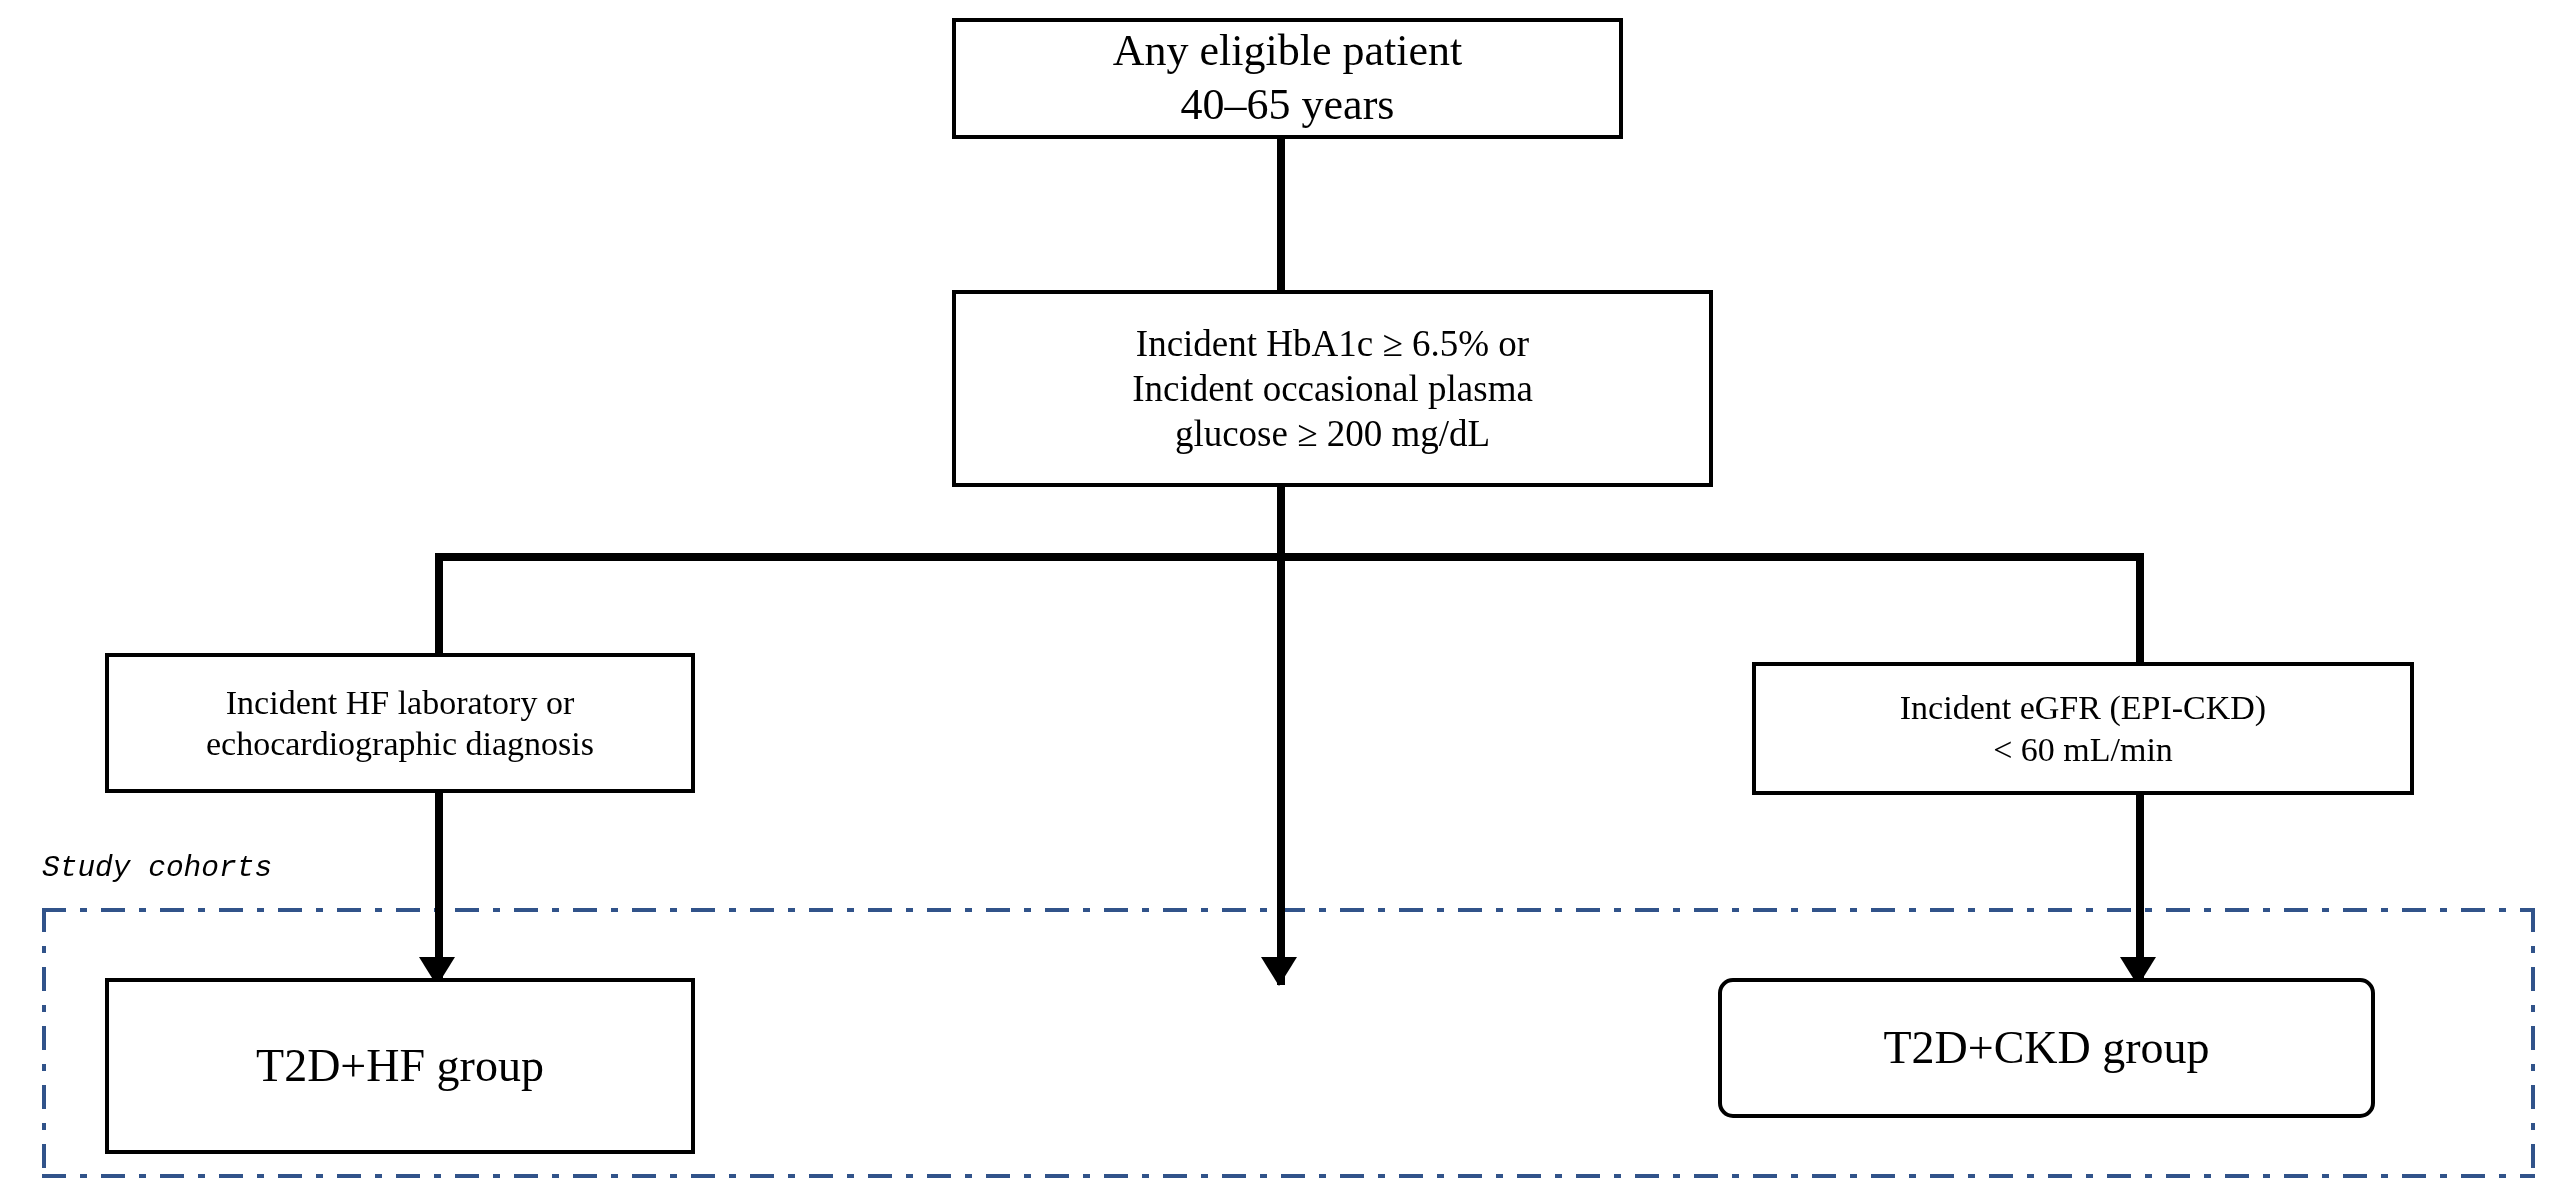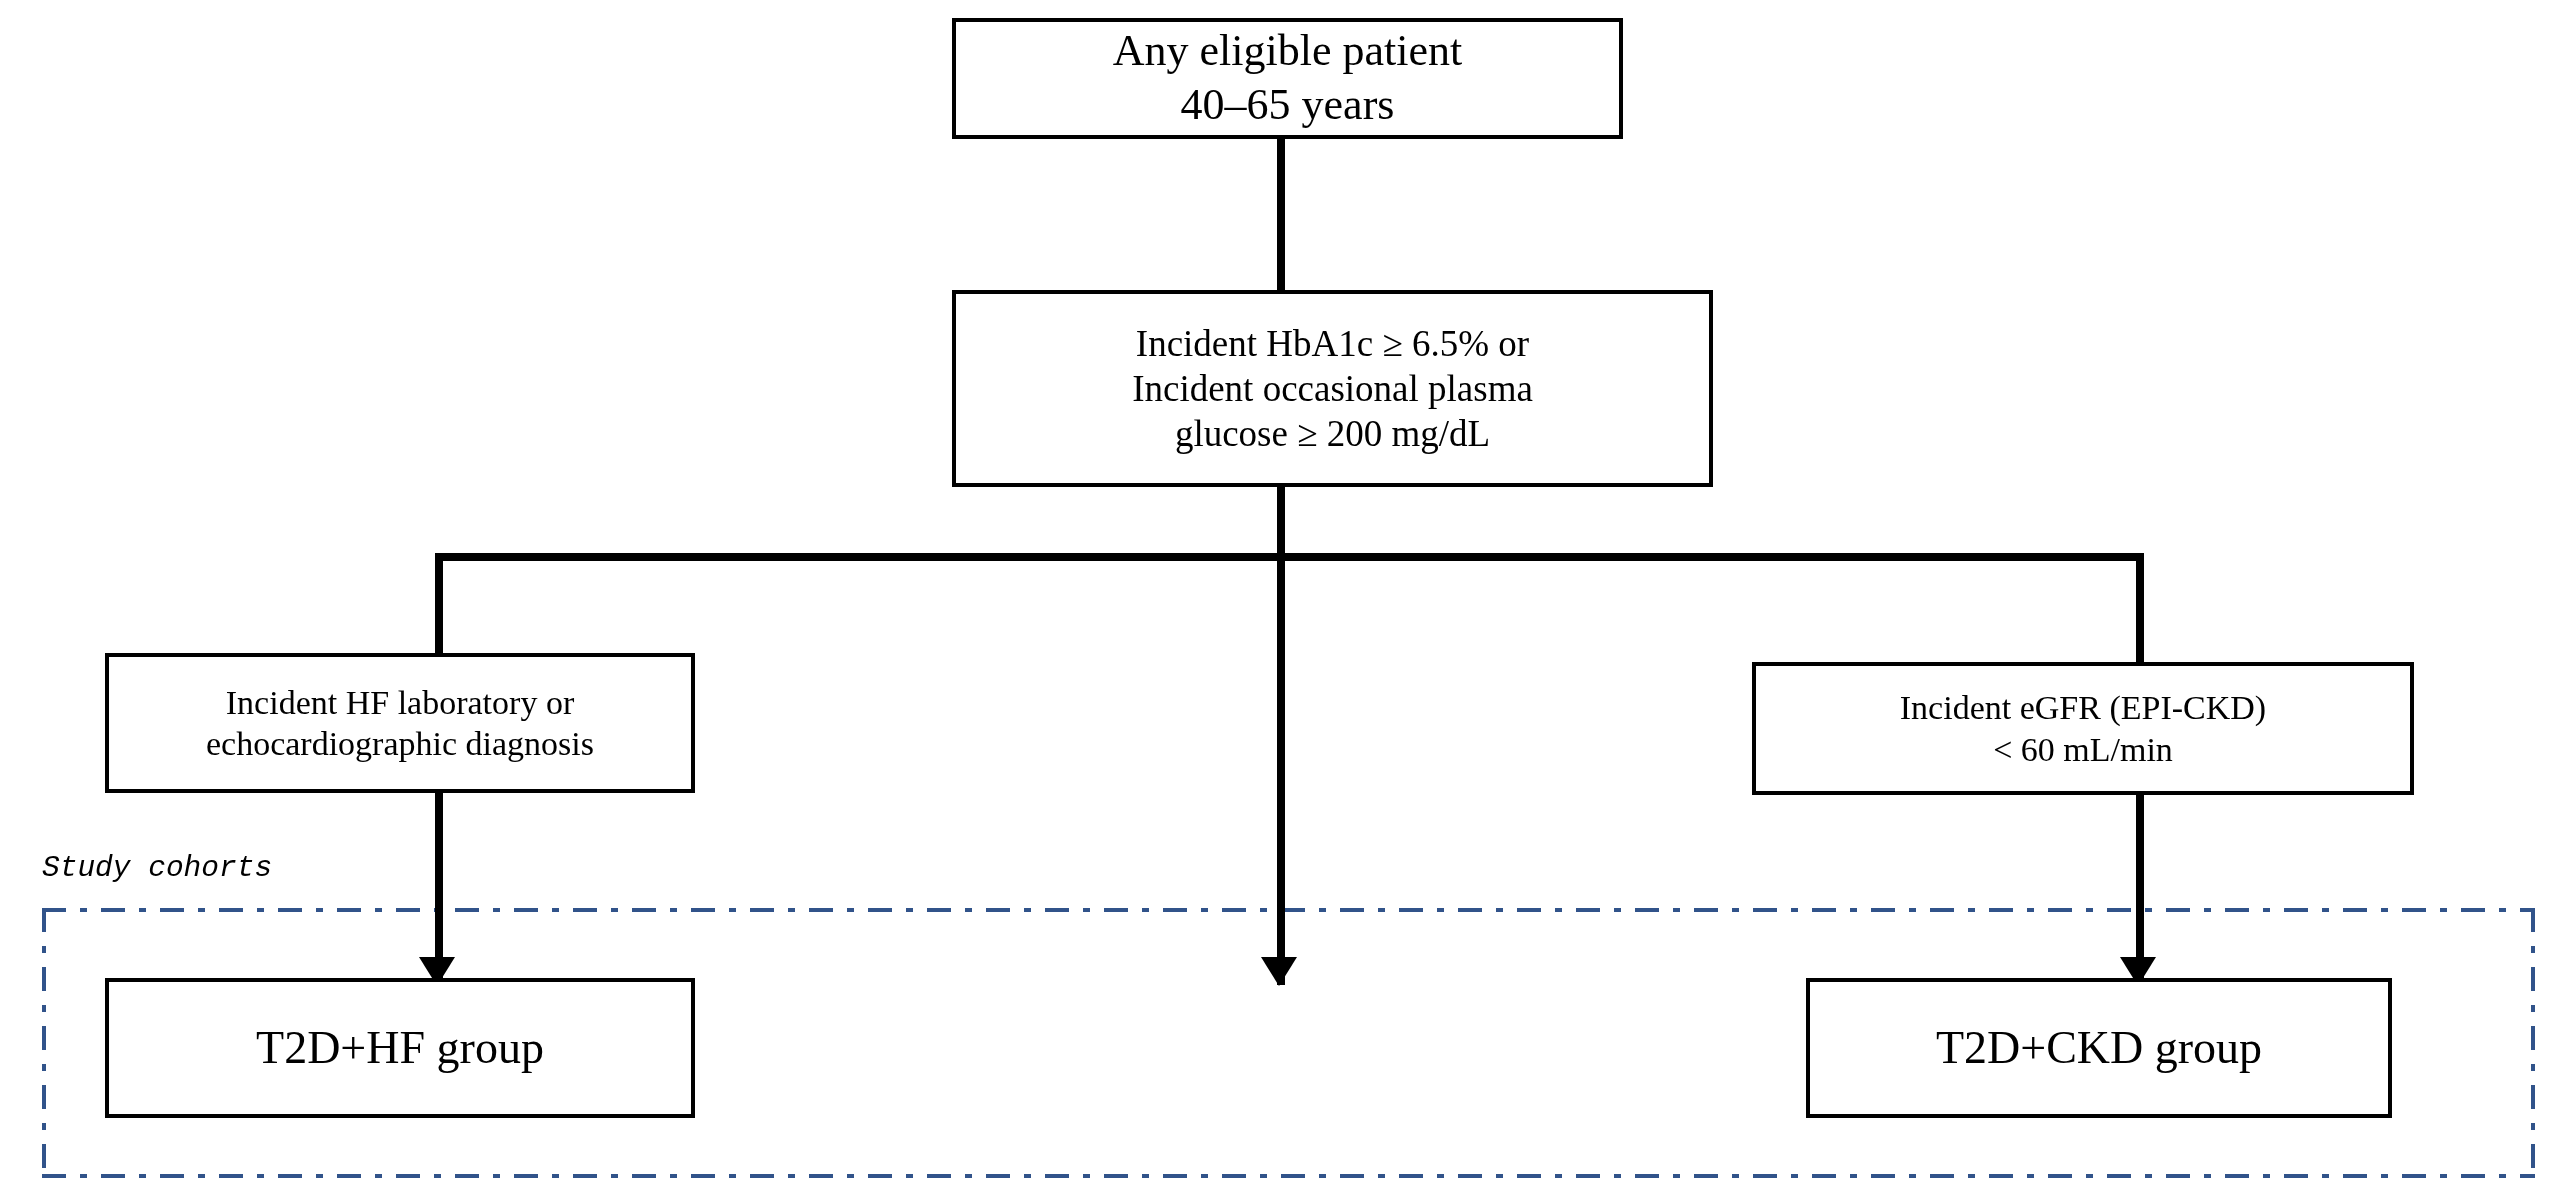--- a/index.html
+++ b/index.html
@@ -42,27 +42,27 @@
 
   .n-criteria  { left: 952px; top: 290px;  width: 761px; height: 197px; }
   .n-criteria .node-text  { font-size: 37px; }
 
   .n-hf        { left: 105px;  top: 653px;  width: 590px; height: 140px; }
   .n-hf .node-text        { font-size: 34px; }
 
   .n-ckd       { left: 1752px; top: 662px;  width: 662px; height: 133px; }
   .n-ckd .node-text       { font-size: 34px; }
 
-  .n-hfgroup   { left: 105px;  top: 978px; width: 590px; height: 140px; }
+  .n-hfgroup   { left: 105px;  top: 978px; width: 590px; height: 176px; }
   .n-hfgroup .node-text   { font-size: 46px; }
 
   .n-t2dgroup  { left: 952px; top: 978px; width: 671px; height: 140px; }
   .n-t2dgroup .node-text  { font-size: 46px; }
 
-  .n-ckdgroup  { left: 1806px; top: 978px; width: 586px; height: 140px; }
+  .n-ckdgroup  { left: 1718px; top: 978px; width: 657px; height: 140px; border-radius: 15px; }
   .n-ckdgroup .node-text  { font-size: 46px; }
 
   
   .conn {
     position: absolute;
     background: #000000;
     z-index: 3;
   }
   .conn-v { width: 7.7px; }
   .conn-h { height: 7.7px; }

